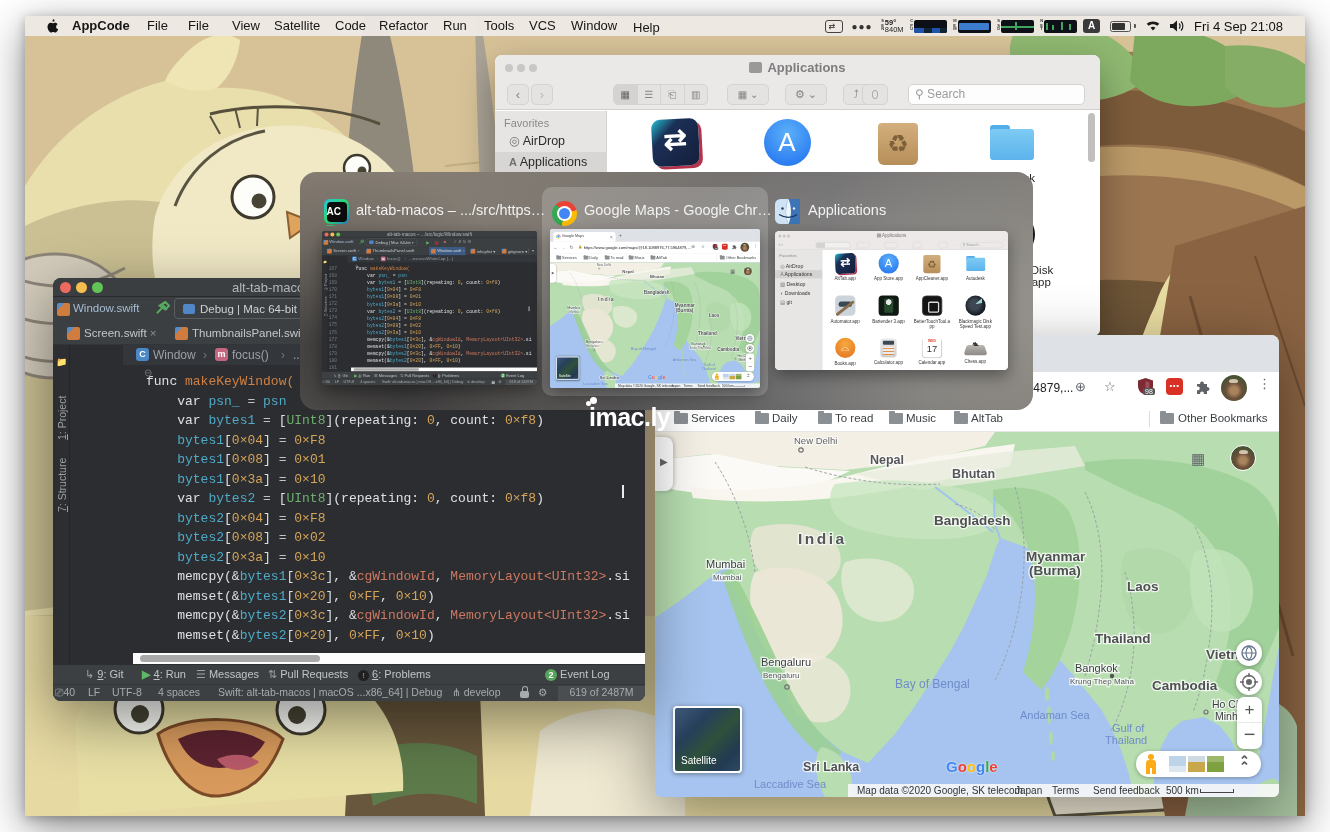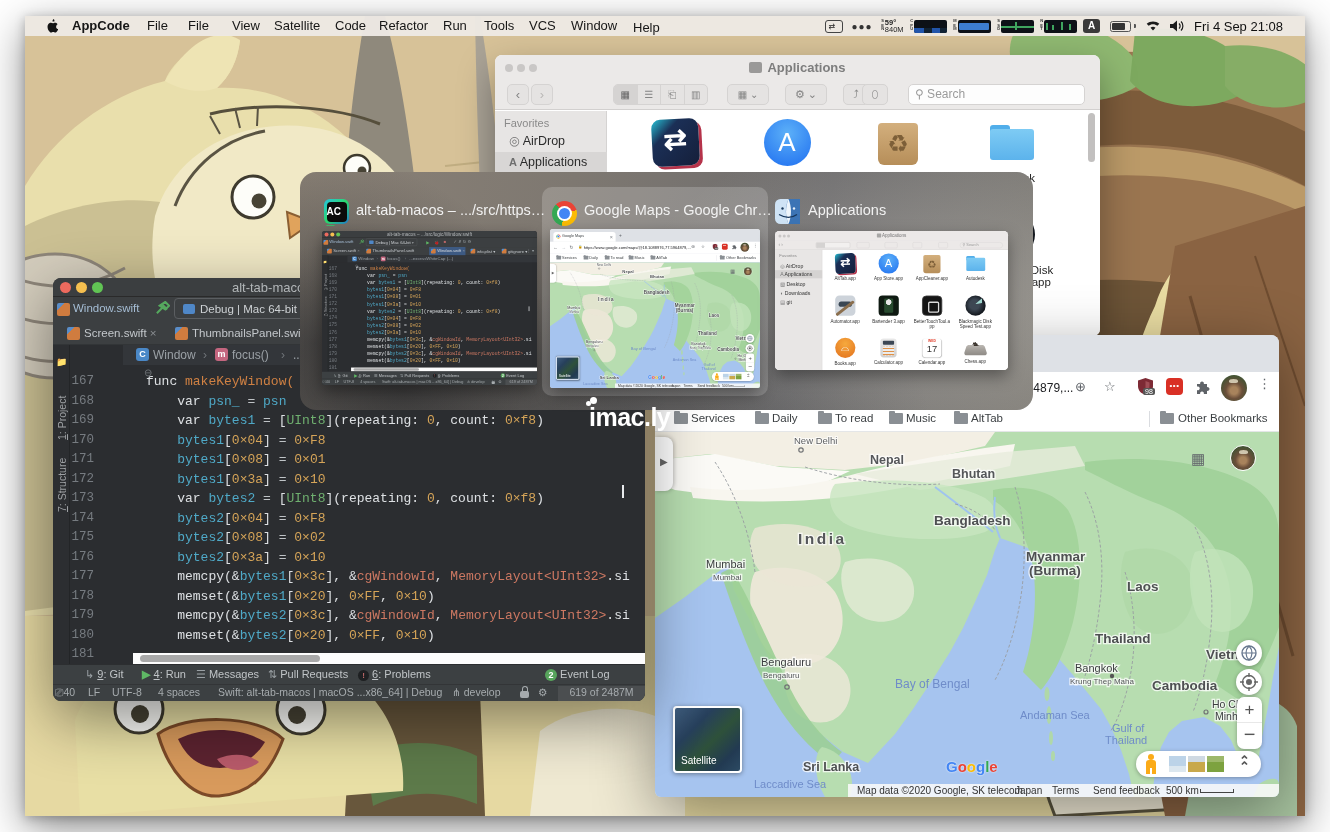--- a/index.html
+++ b/index.html
@@ -508,35 +508,20 @@
     <div class="ac-bread">
       <span class="ac-chip" style="left:13px;background:#4a88c7">C</span>
           <span style="position:absolute;left:30px;top:3px">Window</span>
       <span style="position:absolute;left:80px;top:3px;color:#6f7478">›</span>
       <span class="ac-chip" style="left:92px;background:#c4667f">m</span>
           <span style="position:absolute;left:109px;top:3px">focus()</span>
       <span style="position:absolute;left:158px;top:3px;color:#6f7478">›</span>
       <span style="position:absolute;left:170px;top:3px">...excessWhiteCap (...)</span>
     </div>
     <div class="ac-edit">
-      <pre class="ac-nums">167
-168
-169
-170
-171
-172
-173
-174
-175
-176
-177
-178
-179
-180
-181</pre>
       <pre class="ac-code"><span style="color:#dde0e3">func </span><span style="color:#d08143">makeKeyWindow(</span>
     <span style="color:#dde0e3">var </span><span style="color:#4fa9c7">psn_ </span><span style="color:#bfc3c6">= </span><span style="color:#4fa9c7">psn</span>
     <span style="color:#dde0e3">var </span><span style="color:#4fa9c7">bytes1 </span><span style="color:#bfc3c6">= </span><span style="color:#dde0e3">[</span><span style="color:#6faf6f">UInt8</span><span style="color:#dde0e3">](repeating: </span><span style="color:#d5a458">0</span><span style="color:#dde0e3">, count: </span><span style="color:#d5a458">0×f8</span><span style="color:#dde0e3">)</span>
     <span style="color:#4fa9c7">bytes1</span><span style="color:#dde0e3">[</span><span style="color:#d5a458">0×04</span><span style="color:#dde0e3">] </span><span style="color:#bfc3c6">= </span><span style="color:#d5a458">0×F8</span>
     <span style="color:#4fa9c7">bytes1</span><span style="color:#dde0e3">[</span><span style="color:#d5a458">0×08</span><span style="color:#dde0e3">] </span><span style="color:#bfc3c6">= </span><span style="color:#d5a458">0×01</span>
     <span style="color:#4fa9c7">bytes1</span><span style="color:#dde0e3">[</span><span style="color:#d5a458">0×3a</span><span style="color:#dde0e3">] </span><span style="color:#bfc3c6">= </span><span style="color:#d5a458">0×10</span>
     <span style="color:#dde0e3">var </span><span style="color:#4fa9c7">bytes2 </span><span style="color:#bfc3c6">= </span><span style="color:#dde0e3">[</span><span style="color:#6faf6f">UInt8</span><span style="color:#dde0e3">](repeating: </span><span style="color:#d5a458">0</span><span style="color:#dde0e3">, count: </span><span style="color:#d5a458">0×f8</span><span style="color:#dde0e3">)</span>
     <span style="color:#4fa9c7">bytes2</span><span style="color:#dde0e3">[</span><span style="color:#d5a458">0×04</span><span style="color:#dde0e3">] </span><span style="color:#bfc3c6">= </span><span style="color:#d5a458">0×F8</span>
     <span style="color:#4fa9c7">bytes2</span><span style="color:#dde0e3">[</span><span style="color:#d5a458">0×08</span><span style="color:#dde0e3">] </span><span style="color:#bfc3c6">= </span><span style="color:#d5a458">0×02</span>
     <span style="color:#4fa9c7">bytes2</span><span style="color:#dde0e3">[</span><span style="color:#d5a458">0×3a</span><span style="color:#dde0e3">] </span><span style="color:#bfc3c6">= </span><span style="color:#d5a458">0×10</span>

